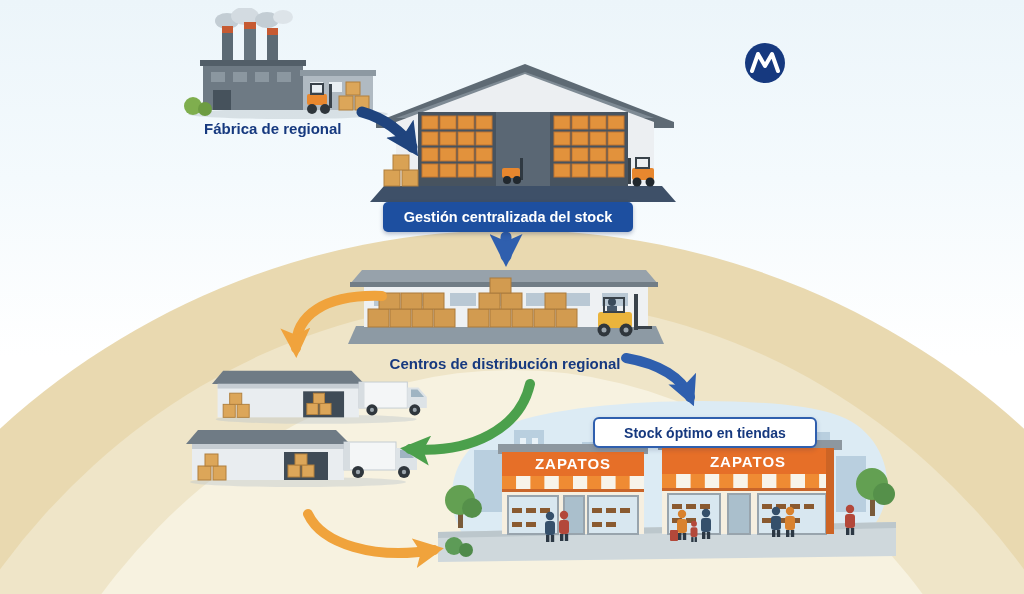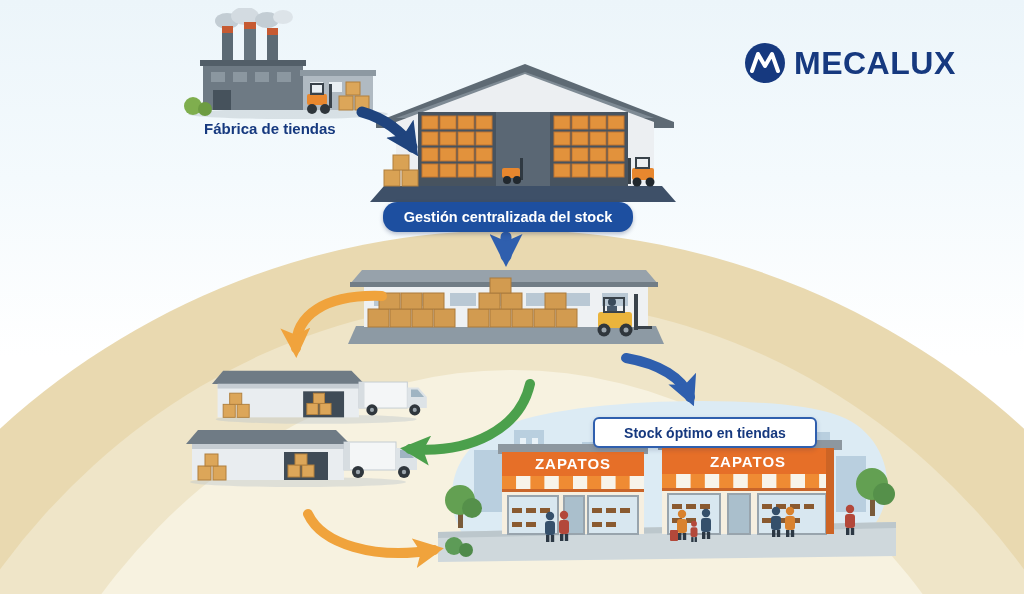--- a/index.html
+++ b/index.html
@@ -10,21 +10,21 @@
   }
   .abs { position:absolute; }
   .bg { z-index:0; }
   .illu { z-index:10; }
   .arrows { z-index:20; pointer-events:none; }
   .lbl {
     z-index:30; color:var(--navy); font-weight:bold; font-size:15px; line-height:1.2;
   }
   .badge-dark {
     z-index:30; background:var(--badge-blue); color:#fff; font-weight:bold; font-size:14.5px;
-    display:flex; align-items:center; justify-content:center; border-radius:14px;
+    display:flex; align-items:center; justify-content:center; border-radius:5px;
     box-shadow:0 2px 4px rgba(20,40,90,.3);
   }
   .badge-light {
     z-index:30; background:#fff; color:var(--navy); border:2px solid var(--arrow-blue);
     font-weight:bold; font-size:14px; display:flex; align-items:center; justify-content:center;
     border-radius:6px; box-shadow:0 2px 5px rgba(20,40,90,.18);margin-left:20px;
   }
   .logo { z-index:30; display:flex; align-items:center; gap:8px; }
   .logo-word {
     font-size:32px; font-weight:bold; color:var(--navy); letter-spacing:0.5px;
@@ -39,21 +39,20 @@
     <ellipse cx="512" cy="996" rx="762" ry="766" fill="#e9d9b0"></ellipse>
     <ellipse cx="512" cy="1030" rx="660" ry="730" fill="#efe5c8"></ellipse>
     <ellipse cx="512" cy="1070" rx="560" ry="700" fill="#f7f2e0"></ellipse>
   </svg>
 
   <div class="abs logo" style="left:744px;top:42px">
     <svg width="42" height="42" viewBox="0 0 42 42">
       <circle cx="21" cy="21" r="20" style="fill:var(--navy)"></circle>
       <path d="M8,29 L14,12 L21,24 L28,12 L34,29" fill="none" stroke="#fff" stroke-width="4" stroke-linecap="round" stroke-linejoin="round"></path>
     </svg>
-    <span class="logo-word">MECALUX</span>
   </div>
 
   <svg class="abs illu" style="left:183px;top:8px" width="212" height="114" viewBox="0 0 212 114">
     <ellipse cx="105" cy="106" rx="100" ry="5" fill="#b9c3ca" opacity="0.45"></ellipse>
     <g>
       <ellipse cx="44" cy="13" rx="12" ry="8" fill="#c3cdd4"></ellipse>
       <ellipse cx="62" cy="8" rx="14" ry="9" fill="#d3dbe1"></ellipse>
       <ellipse cx="84" cy="12" rx="12" ry="8" fill="#c3cdd4"></ellipse>
       <ellipse cx="100" cy="9" rx="10" ry="7" fill="#dde4e9"></ellipse>
     </g>
@@ -89,21 +88,21 @@
       <rect x="156" y="88" width="14" height="14"></rect>
       <rect x="172" y="88" width="14" height="14"></rect>
       <rect x="163" y="74" width="14" height="13"></rect>
     </g>
     <g>
       <circle cx="10" cy="98" r="9" fill="#7fae4e"></circle>
       <circle cx="22" cy="101" r="7" fill="#6d9c42"></circle>
     </g>
   </svg>
 
-  <div class="abs lbl" style="left:204px;top:120px">Fábrica de tiendas</div>
+  <div class="abs lbl" style="left:204px;top:120px">Fábrica de regional</div>
 
   <svg class="abs illu" style="left:370px;top:58px" width="306" height="150" viewBox="0 0 306 150">
     <polygon points="6,64 155,6 304,64 304,70 6,70" fill="#5e6a74"></polygon>
     <polygon points="26,60 155,14 284,60" fill="#7e8a94"></polygon>
     <polygon points="26,64 155,16 284,64 284,128 26,128" fill="#eceff2"></polygon>
     <rect x="48" y="54" width="210" height="74" fill="#47535f"></rect>
     <rect x="126" y="54" width="54" height="74" fill="#5a6774"></rect>
     <g fill="#e2923c" stroke="#c07430" stroke-width="1">
       <rect x="52" y="58" width="16" height="13"></rect>
         <rect x="70" y="58" width="16" height="13"></rect>
@@ -200,20 +199,21 @@
       <rect x="259" y="42" width="10" height="8" fill="#47596b"></rect>
       <rect x="250" y="48" width="34" height="16" rx="3" fill="#eab43c"></rect>
       <rect x="256" y="34" width="20" height="14" fill="none" stroke="#39424a" stroke-width="2"></rect>
       <circle cx="256" cy="66" r="6.5" fill="#2f363c"></circle>
         <circle cx="256" cy="66" r="2.5" fill="#9aa4ac"></circle>
       <circle cx="278" cy="66" r="6.5" fill="#2f363c"></circle>
         <circle cx="278" cy="66" r="2.5" fill="#9aa4ac"></circle>
     </g>
   </svg>
 
+  <div class="abs lbl" style="left:350px;top:355px;width:310px;text-align:center">Centros de distribución regional</div>
 
   <svg class="abs illu" style="left:178px;top:366px" width="252" height="130" viewBox="0 0 252 130">
     <defs>
       <g id="wunit">
         <ellipse cx="112" cy="54" rx="108" ry="5" fill="#b9c3ca" opacity="0.4"></ellipse>
         <polygon points="0,16 12,2 150,2 164,16" fill="#6f7b85"></polygon>
         <rect x="6" y="16" width="152" height="36" fill="#e9edf0"></rect>
         <rect x="6" y="16" width="152" height="5" fill="#c6cdd3"></rect>
         <rect x="98" y="24" width="44" height="28" fill="#3f4b56"></rect>
         <g fill="#dca659" stroke="#b07f3c" stroke-width="1">

